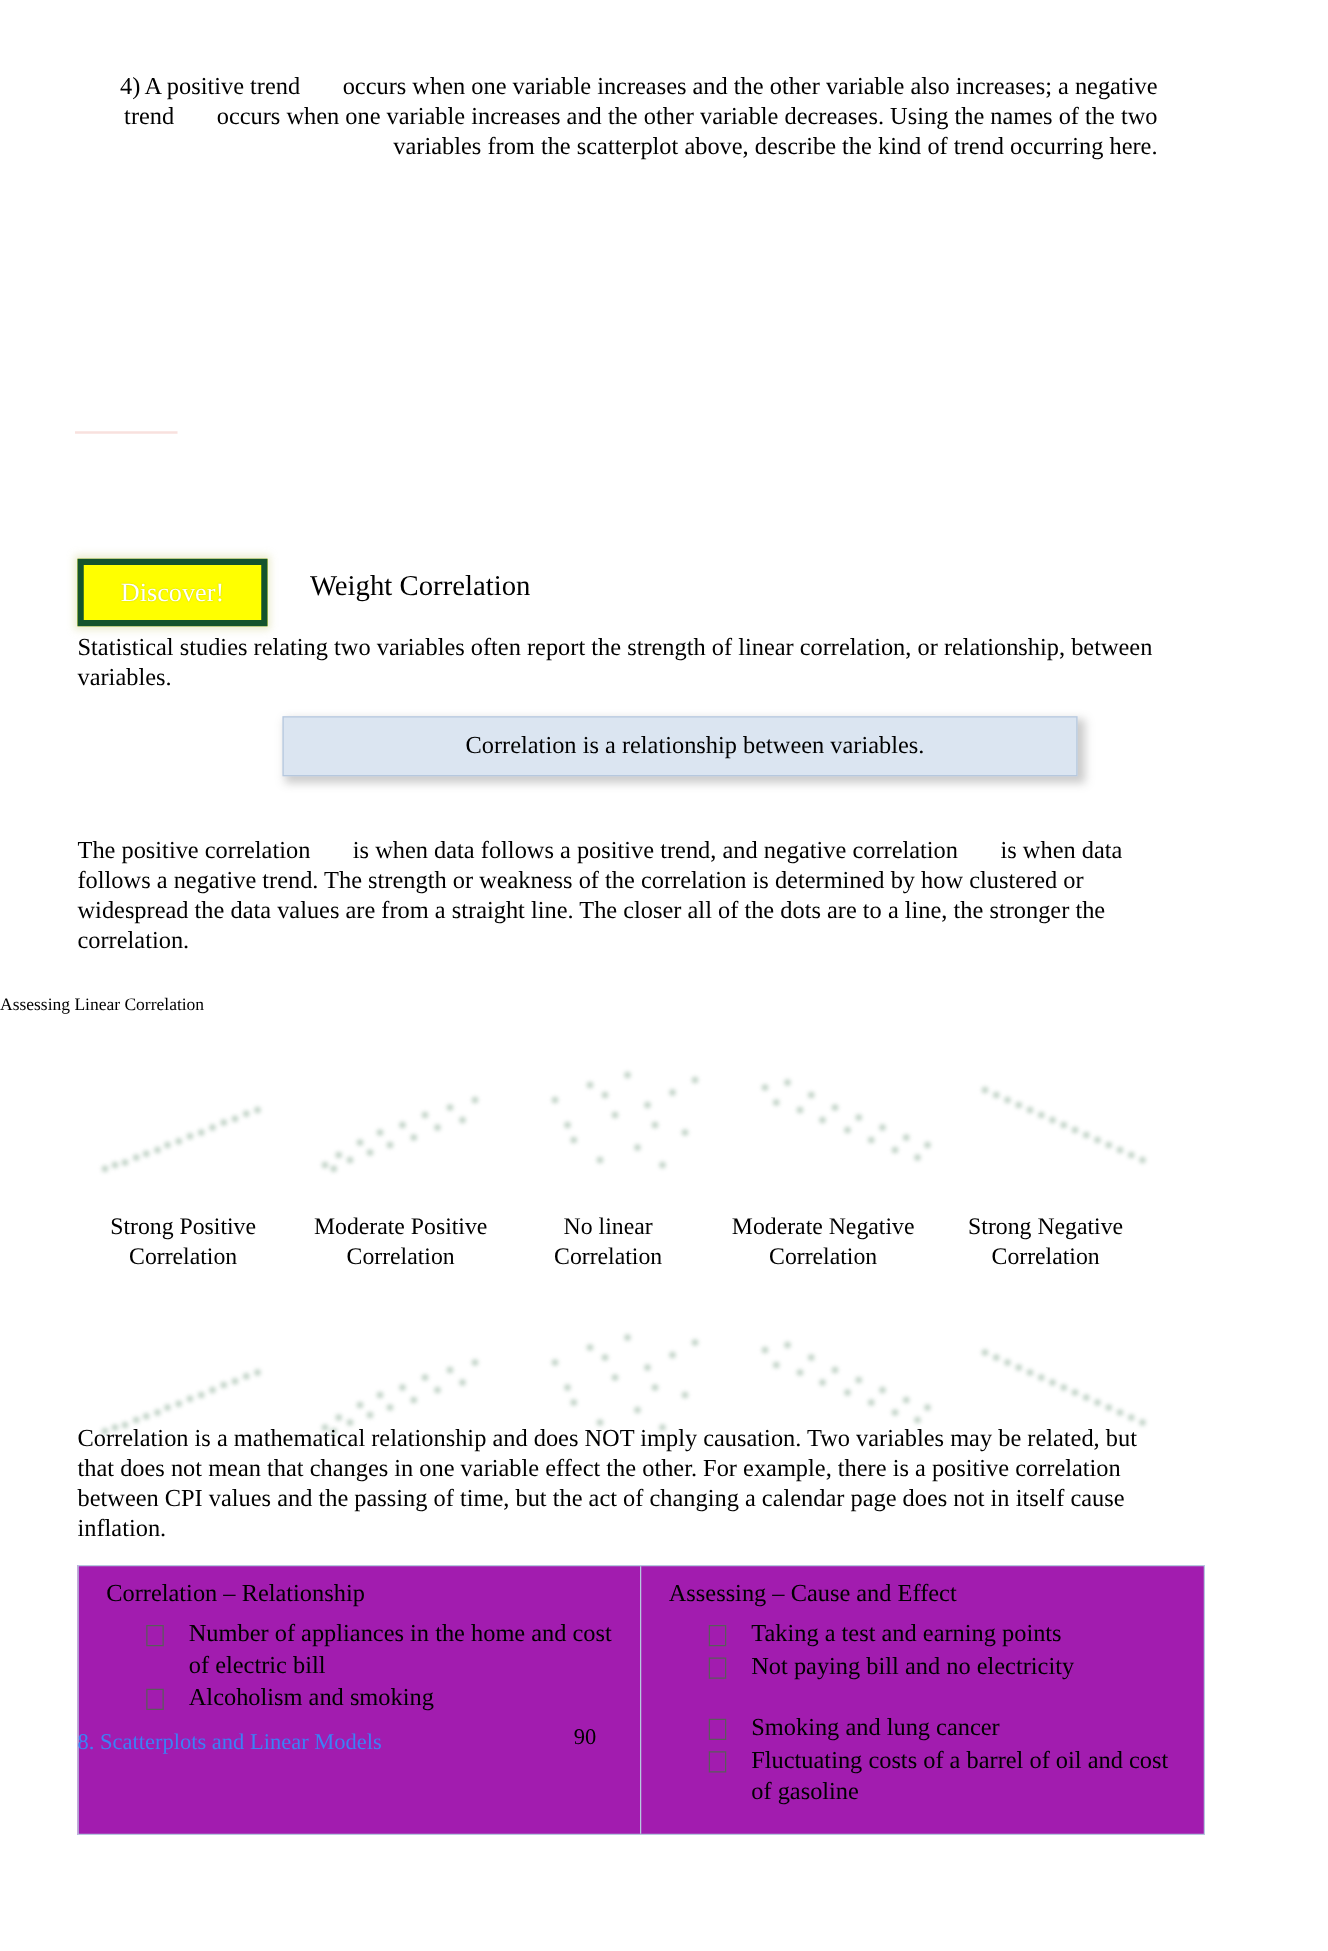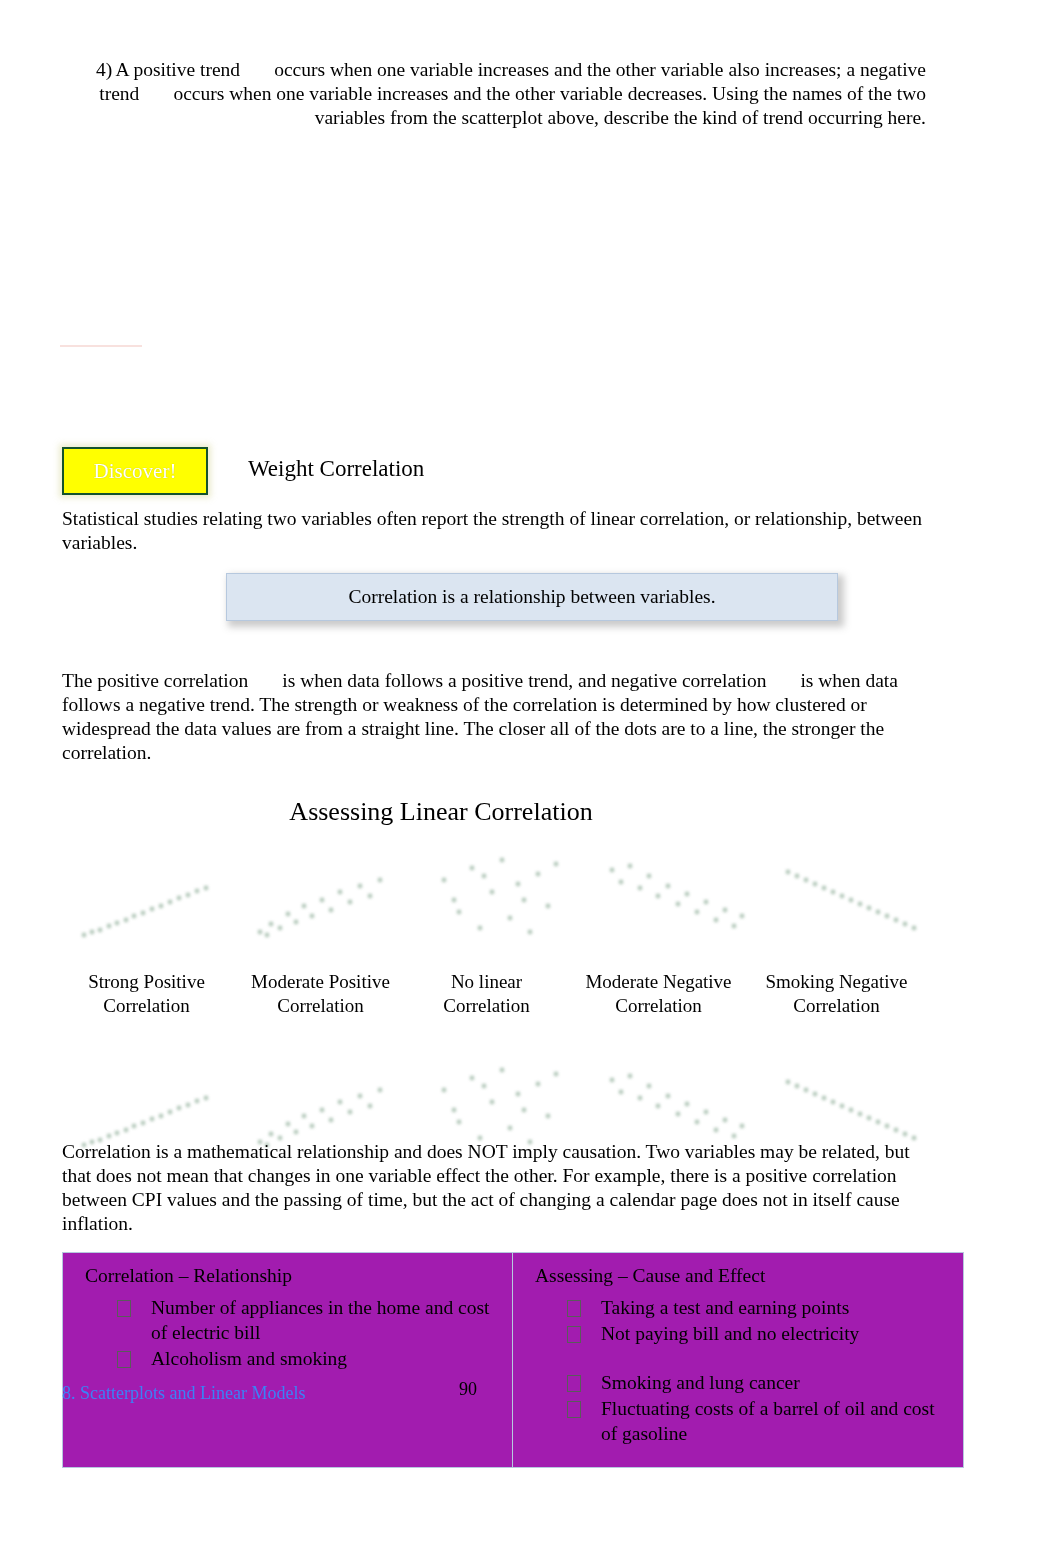--- a/index.html
+++ b/index.html
@@ -56,21 +56,21 @@
   }
 
   
   .discover-badge {
     position: absolute;
     left: 62px;
     top: 447px;
     width: 142px;
     height: 44px;
     background: #ffff00;
-    border: 2px solid #14532d;
+    border: 5px solid #14532d;
     box-shadow: 0 0 6px 3px rgba(200,200,120,0.35);
   }
   .discover-badge span {
     display: block;
     text-align: center;
     line-height: 44px;
     font-size: 21px;
     color: #ffffff;
     font-family: "Liberation Serif", serif;
     text-shadow: 0 0 1px rgba(120,120,0,0.5);
@@ -108,36 +108,37 @@
   
   .callout {
     position: absolute;
     left: 226px;
     top: 573px;
     width: 610px;
     height: 46px;
     background: #dbe5f1;
     border: 1px solid #b6c8de;
     box-shadow: 4px 4px 7px 2px rgba(140,140,140,0.45);
+    padding-left: 24px;
   }
   .callout span {
     display: block;
     text-align: center;
     line-height: 46px;
     font-size: 19.5px;
   }
 
   
   .fig-title {
     position: absolute;
     left: 0;
     top: 797px;
     width: 882px;
-    text-align: center;
-    font-size: 26px;
+    text-align: left;
+    font-size: 14px;
   }
   .scatter-row {
     position: absolute;
     left: 62px;
     top: 840px;
     width: 900px;
     height: 115px;
   }
   .scatter-row.second {
     top: 1050px;
@@ -381,21 +382,21 @@
     </div>
     <div class="plot-label" style="left:332px;">
       <div>No linear</div>
       <div>Correlation</div>
     </div>
     <div class="plot-label" style="left:504px;">
       <div>Moderate Negative</div>
       <div>Correlation</div>
     </div>
     <div class="plot-label" style="left:682px;">
-      <div>Smoking Negative</div>
+      <div>Strong Negative</div>
       <div>Correlation</div>
     </div>
   </div>
 
   <div class="scatter-row second">
     <div class="mini-plot" style="left:0px;">
       <svg width="170" height="112" viewBox="0 0 170 112">
         <g fill="#9ab6a3">
           <circle cx="22" cy="95" r="2.4"></circle>
             <circle cx="30" cy="92" r="2.4"></circle>

